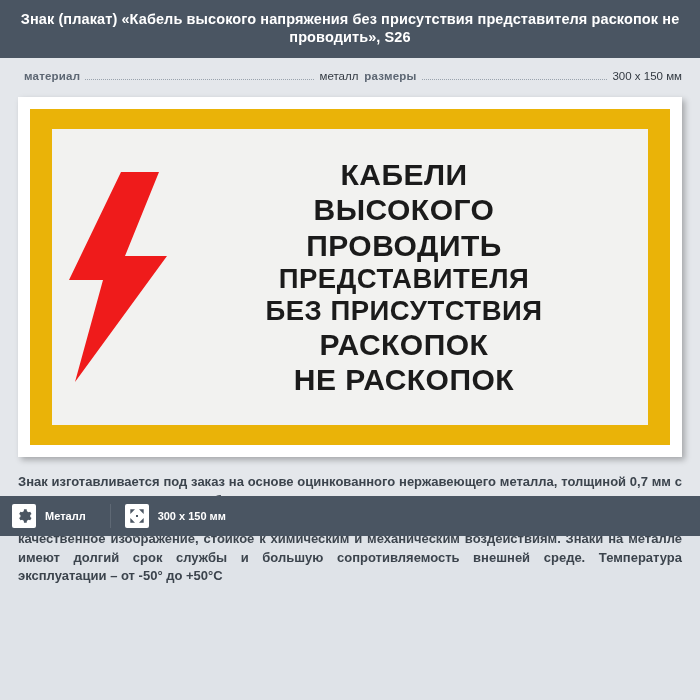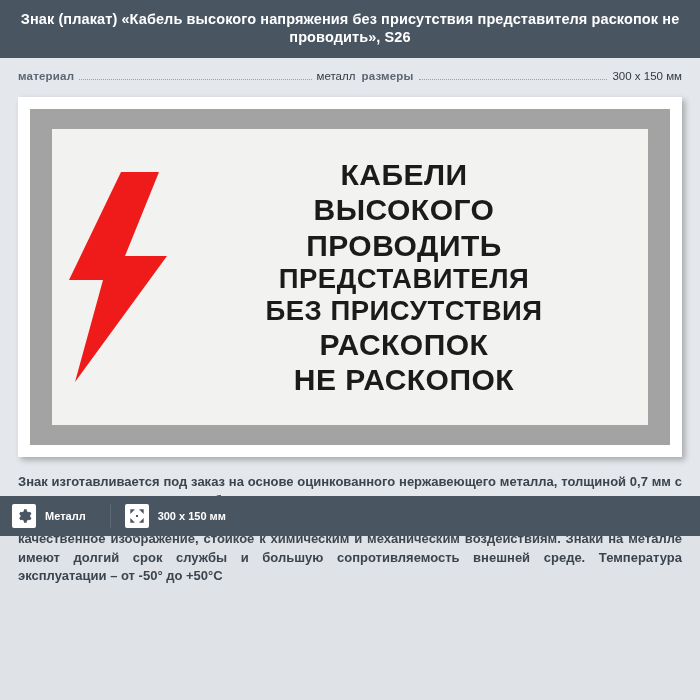--- a/index.html
+++ b/index.html
@@ -35,20 +35,21 @@
   }
 
   
   .specs {
     display: flex;
     align-items: baseline;
     padding: 12px 18px 6px 18px;
     font-size: 11.5px;
     color: #5d6773;
     gap: 6px;
+    margin-left: 6px;
   }
   .spec-block {
     display: flex;
     align-items: baseline;
     flex: 1;
     white-space: nowrap;
   }
   .spec-block.second {
     flex: 0.95;
   }
@@ -77,21 +78,21 @@
     background: #ffffff;
     box-shadow: 3px 3px 6px rgba(0,0,0,0.28);
     padding: 12px;
     box-sizing: border-box;
     width: 664px;
     height: 360px;
   }
   .sign-inner {
     width: 100%;
     height: 100%;
-    background: #a3a3a3;
+    background: #eab308;
     box-sizing: border-box;
     padding: 20px 22px;
     display: flex;
   }
   .sign-white {
     flex: 1;
     background: #f2f2f0;
     display: flex;
     align-items: center;
     position: relative;

